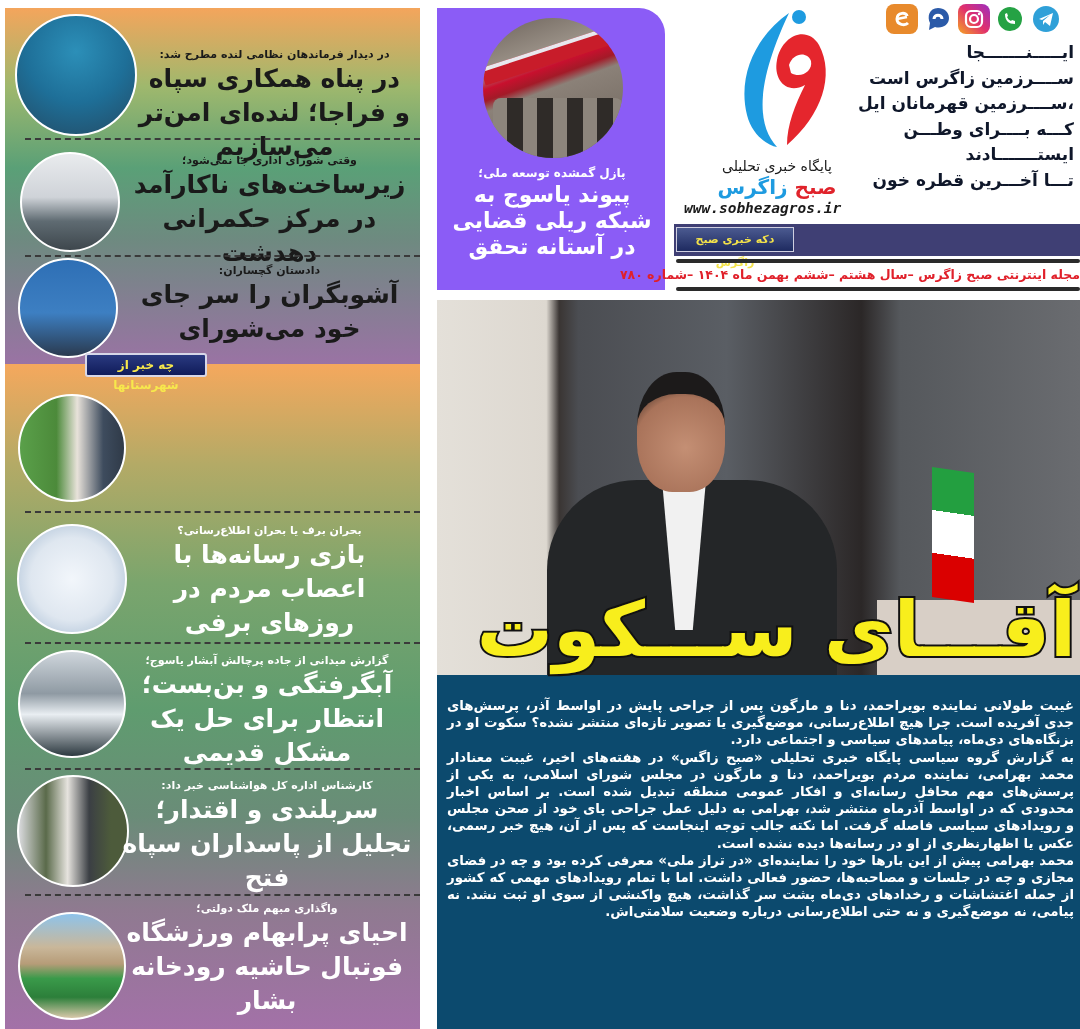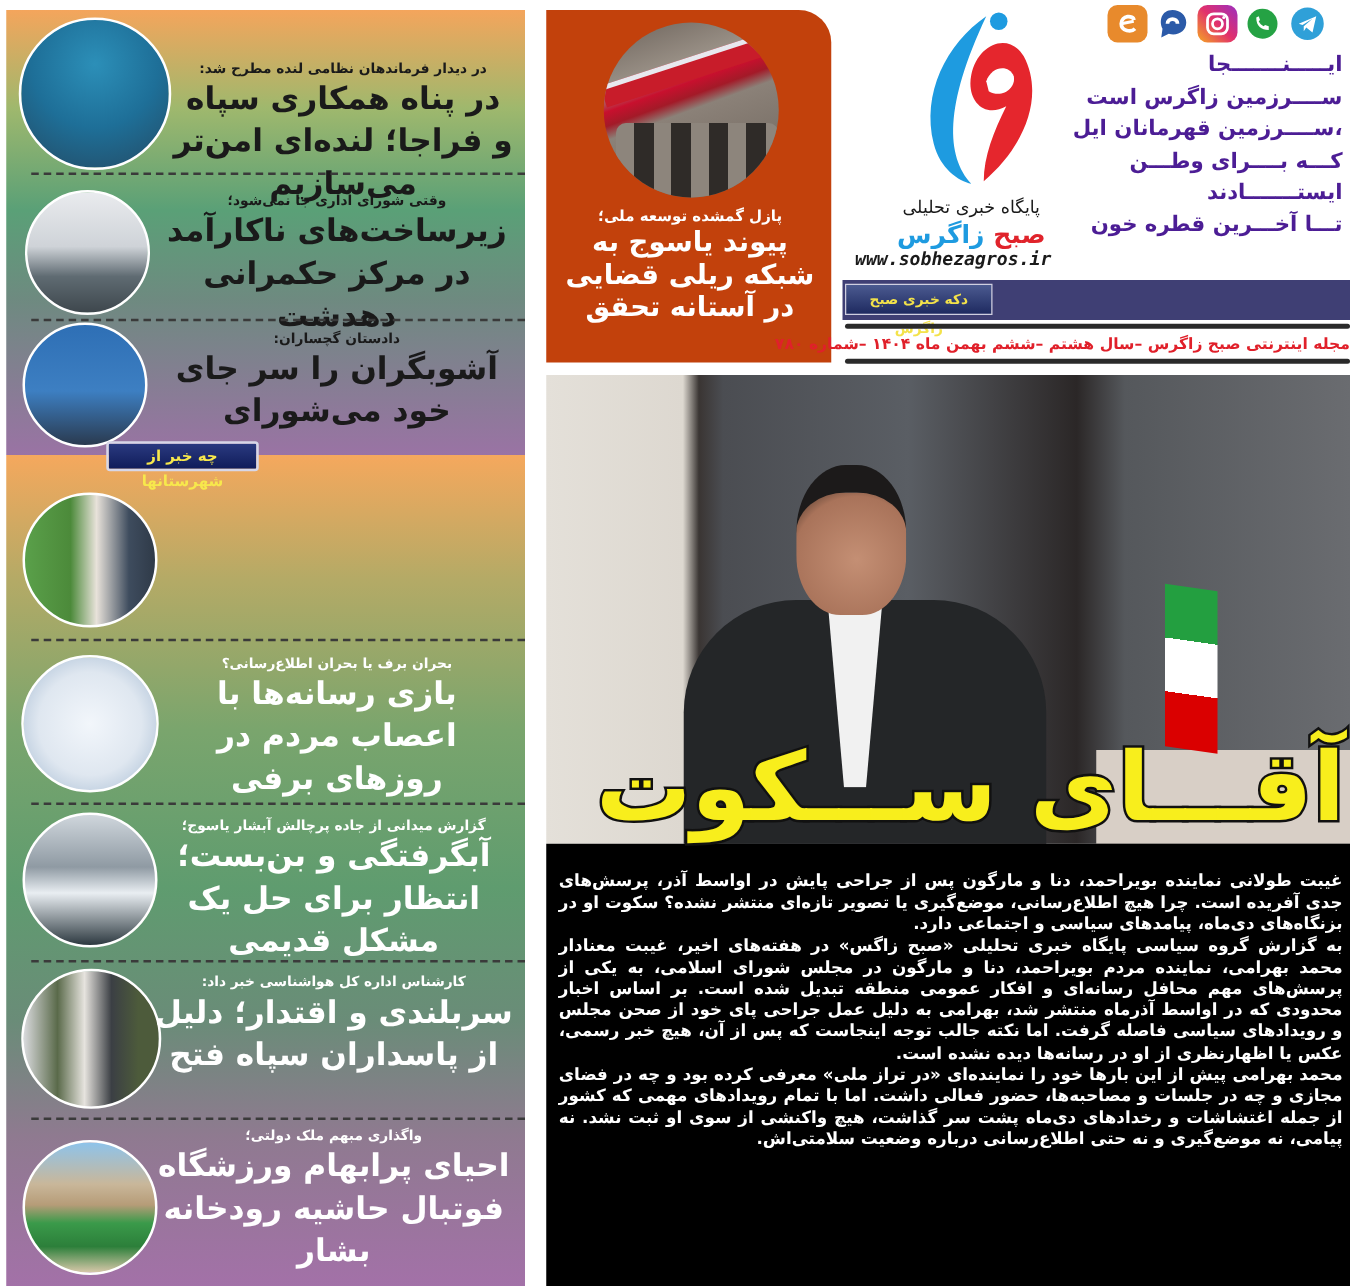--- a/index.html
+++ b/index.html
@@ -55,21 +55,21 @@
   .img-cleric { background: linear-gradient(180deg, #2e6fb5 0%, #3d7fc2 55%, #2a3a4f 100%); }
   .img-court { background: linear-gradient(90deg, #5aa04a 0%, #4c8a3a 35%, #e8e2da 55%, #3e4c5e 80%, #2f3a48 100%); }
   .img-media { background: radial-gradient(circle at 50% 50%, #f2f6fb 0%, #dfe7f0 55%, #9fb6cf 100%); }
   .img-snow { background: linear-gradient(180deg, #cfd6dc 0%, #8f9aa3 40%, #e9eef2 60%, #2d3940 100%); }
   .img-guards { background: linear-gradient(90deg, #d9dadd 0%, #5a6a4a 25%, #e6e3de 45%, #3b3f44 65%, #4d5b3b 85%); }
   .img-stadium { background: linear-gradient(180deg, #8ec3ea 0%, #c9b79a 32%, #b69c78 48%, #3a9a4a 62%, #2c7f3a 80%, #d8c8aa 100%); }
 
   
   .train-card {
     position: absolute; left: 437px; top: 8px; width: 228px; height: 282px;
-    background: #c2410c; border-top-right-radius: 26px;
+    background: #8b5cf6; border-top-right-radius: 26px;
   }
   .train-img {
     position: absolute; left: 46px; top: 10px; width: 140px; height: 140px; border-radius: 50%;
     background: linear-gradient(160deg, #6c625a 0%, #9c9389 30%, #c8102e 38%, #a31a28 44%, #8b8178 50%, #6b6259 100%);
     overflow: hidden;
   }
   .train-img .bridge {
     position: absolute; left: 10px; top: 80px; width: 130px; height: 60px;
     background: repeating-linear-gradient(90deg, #8d857c 0px, #8d857c 14px, #2f2b28 14px, #2f2b28 30px);
     border-radius: 8px 8px 0 0;
@@ -120,21 +120,21 @@
   .social { position: absolute; left: 886px; top: 4px; width: 190px; height: 32px; direction: ltr; display: flex; gap: 4px; }
   .social .ico { width: 32px; height: 30px; border-radius: 8px; display: flex; align-items: center; justify-content: center; }
   .ico-eitaa { background: #e88a2c; }
   .ico-soroush { background: #ffffff; }
   .ico-insta { background: linear-gradient(45deg, #f5a623, #e1306c 50%, #9b2fc0); }
   .ico-whatsapp { background: #ffffff; }
   .ico-telegram { background: #ffffff; }
   .slogan {
     position: absolute; left: 874px; top: 40px; width: 200px; text-align: right; direction: rtl;
   }
-  .slogan span { display: block; font-weight: bold; font-size: 17px; line-height: 25.5px; color: #4c1d95; white-space: nowrap; }
+  .slogan span { display: block; font-weight: bold; font-size: 17px; line-height: 25.5px; color: #0f172a; white-space: nowrap; }
 
   
   .hero {
     position: absolute; left: 437px; top: 300px; width: 643px; height: 375px;
     background: linear-gradient(90deg, #e4e0d9 0%, #ddd8d0 17%, #3a3533 19%, #4b4d52 22%, #5a5e64 45%, #2b2727 66%, #55585c 72%, #6a6c70 100%);
     overflow: hidden;
   }
   .hero .person-head {
     position: absolute; left: 200px; top: 72px; width: 88px; height: 120px; border-radius: 45% 45% 40% 40%;
     background: radial-gradient(circle at 55% 55%, #c48f74 0%, #a9735a 70%, #3a2a22 100%);
@@ -156,21 +156,21 @@
   .hero .desk {
     position: absolute; left: 440px; top: 300px; width: 210px; height: 80px; background: #d8cfc6;
   }
   .headline-main {
     position: absolute; left: 440px; top: 580px; width: 636px; text-align: right; direction: rtl;
     font-weight: bold; font-size: 76px; line-height: 100px; color: #f8ee1c;
     -webkit-text-stroke: 4px #111111; paint-order: stroke fill; letter-spacing: -1px;
   }
   .body-box {
     position: absolute; left: 437px; top: 675px; width: 643px; height: 354px;
-    background: #000000; padding: 22px 6px 0 10px;
+    background: #0c4a6e; padding: 22px 6px 0 10px;
   }
   .body-box p {
     color: #ffffff; font-weight: bold; font-size: 13.4px; line-height: 17.2px; text-align: justify; direction: rtl;
     text-align-last: right;
   }
 </style>
 </head>
 <body>
 
 <div class="left-col">
@@ -223,21 +223,21 @@
       <span class="kicker">گزارش میدانی از جاده پرچالش آبشار یاسوج؛</span>
       <span class="headline">آبگرفتگی و بن‌بست؛ انتظار برای حل یک مشکل قدیمی</span>
     </div>
   </div>
   <div class="dashed" style="top:760px;"></div>
 
   <div class="story light" style="top:765px;height:120px;">
     <div class="thumb img-guards" style="top:2px;width:112px;height:112px;left:12px;"></div>
     <div class="text" style="top:6px;width:290px;">
       <span class="kicker">کارشناس اداره کل هواشناسی خبر داد:</span>
-      <span class="headline">سربلندی و اقتدار؛ دلیل از پاسداران سپاه فتح</span>
+      <span class="headline">سربلندی و اقتدار؛ تجلیل از پاسداران سپاه فتح</span>
     </div>
   </div>
   <div class="dashed" style="top:886px;"></div>
 
   <div class="story light" style="top:890px;height:120px;">
     <div class="thumb img-stadium" style="top:14px;width:108px;height:108px;left:13px;"></div>
     <div class="text" style="top:4px;width:290px;">
       <span class="kicker">واگذاری مبهم ملک دولتی؛</span>
       <span class="headline">احیای پرابهام ورزشگاه فوتبال حاشیه رودخانه بشار</span>
     </div>

